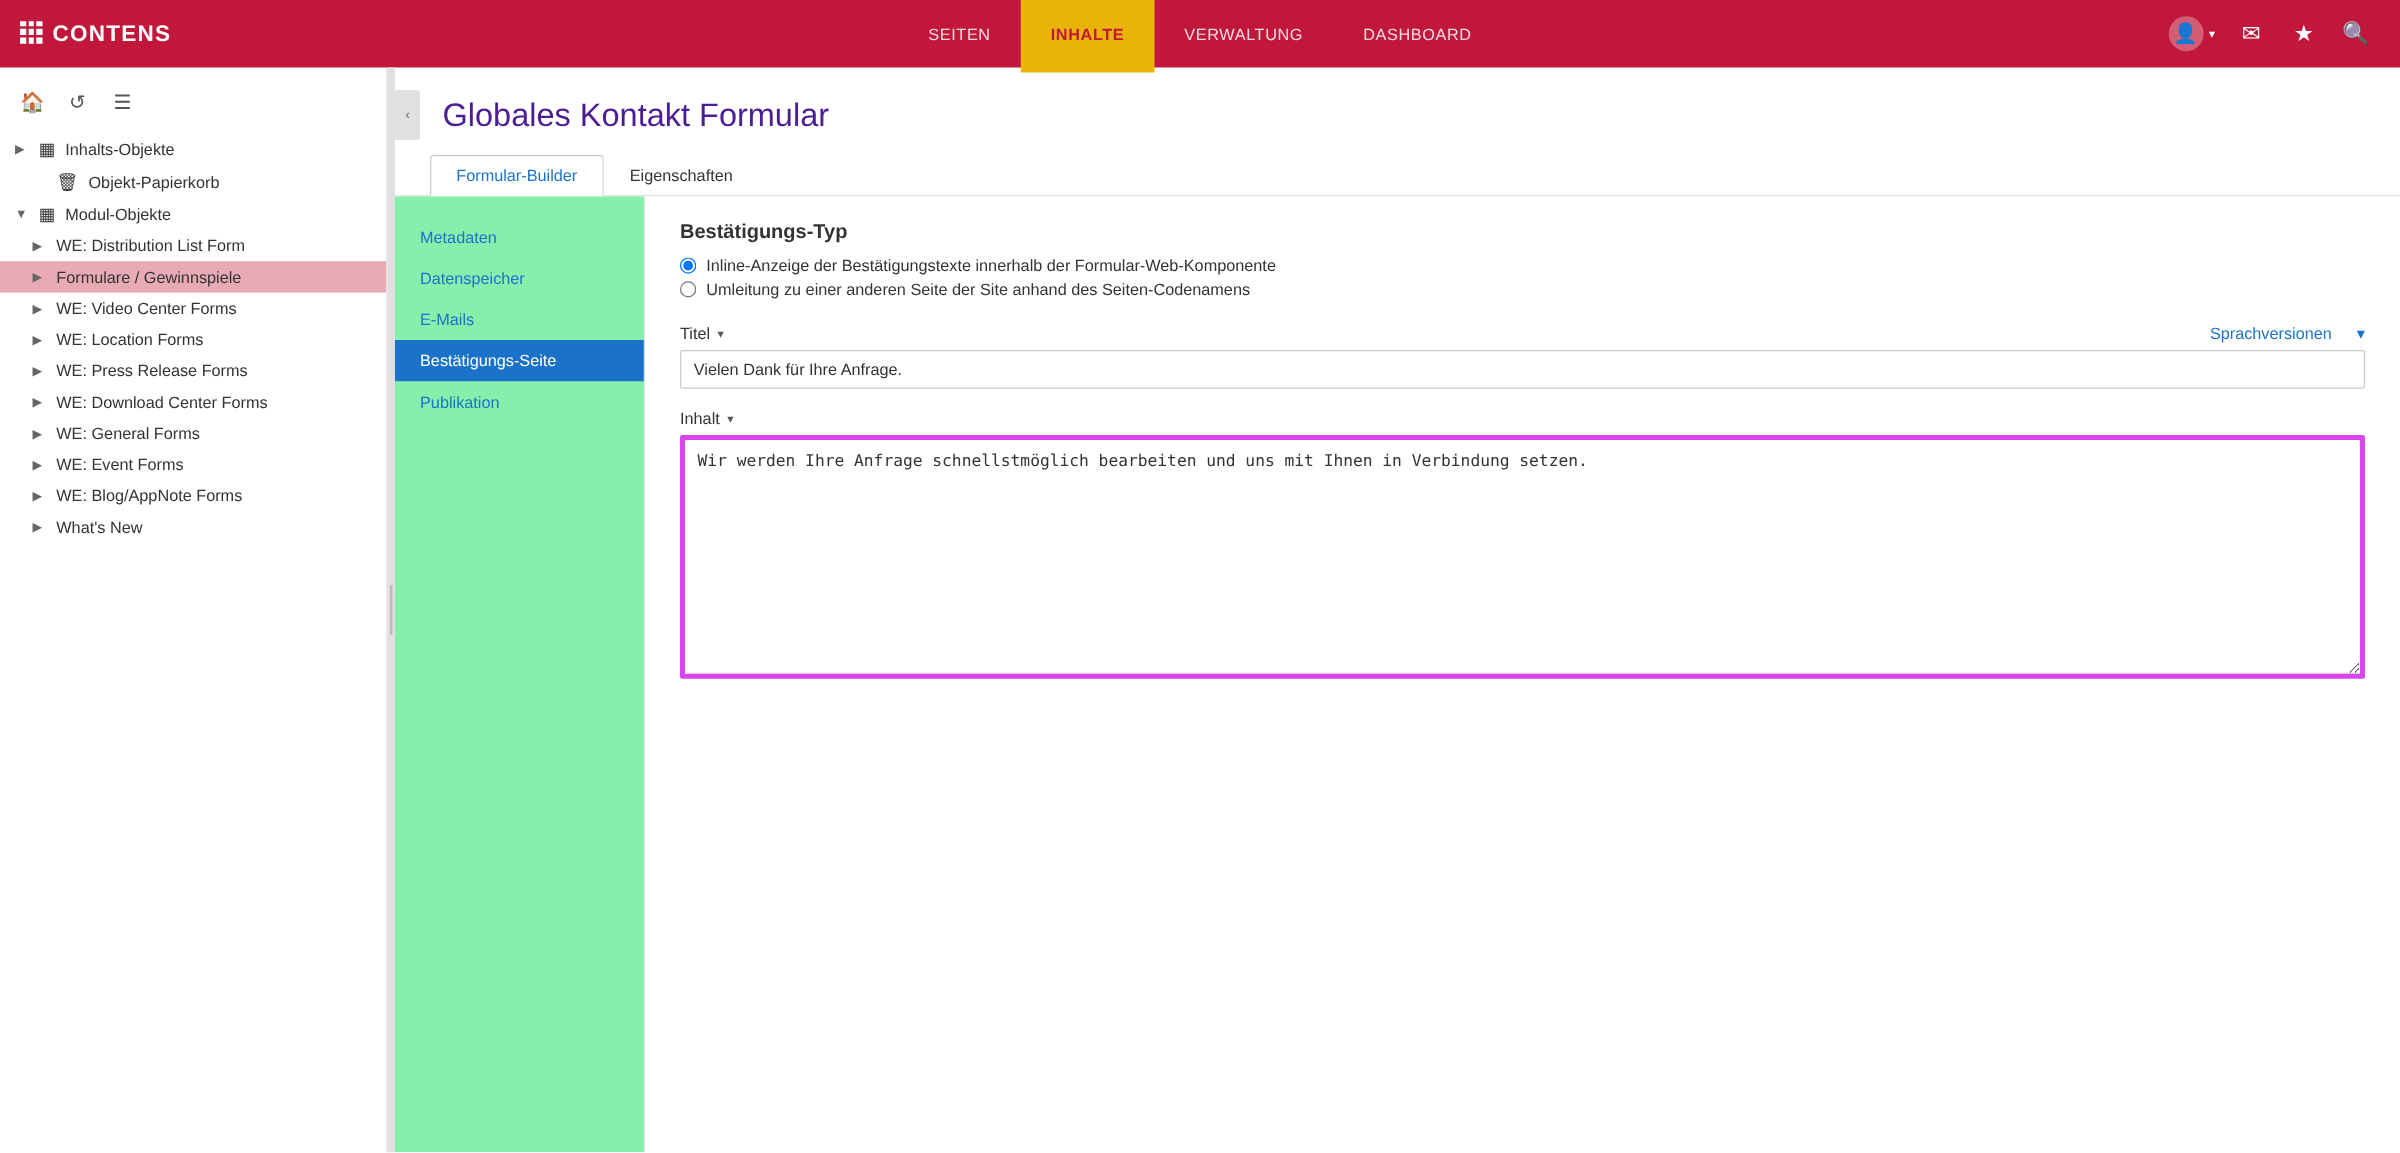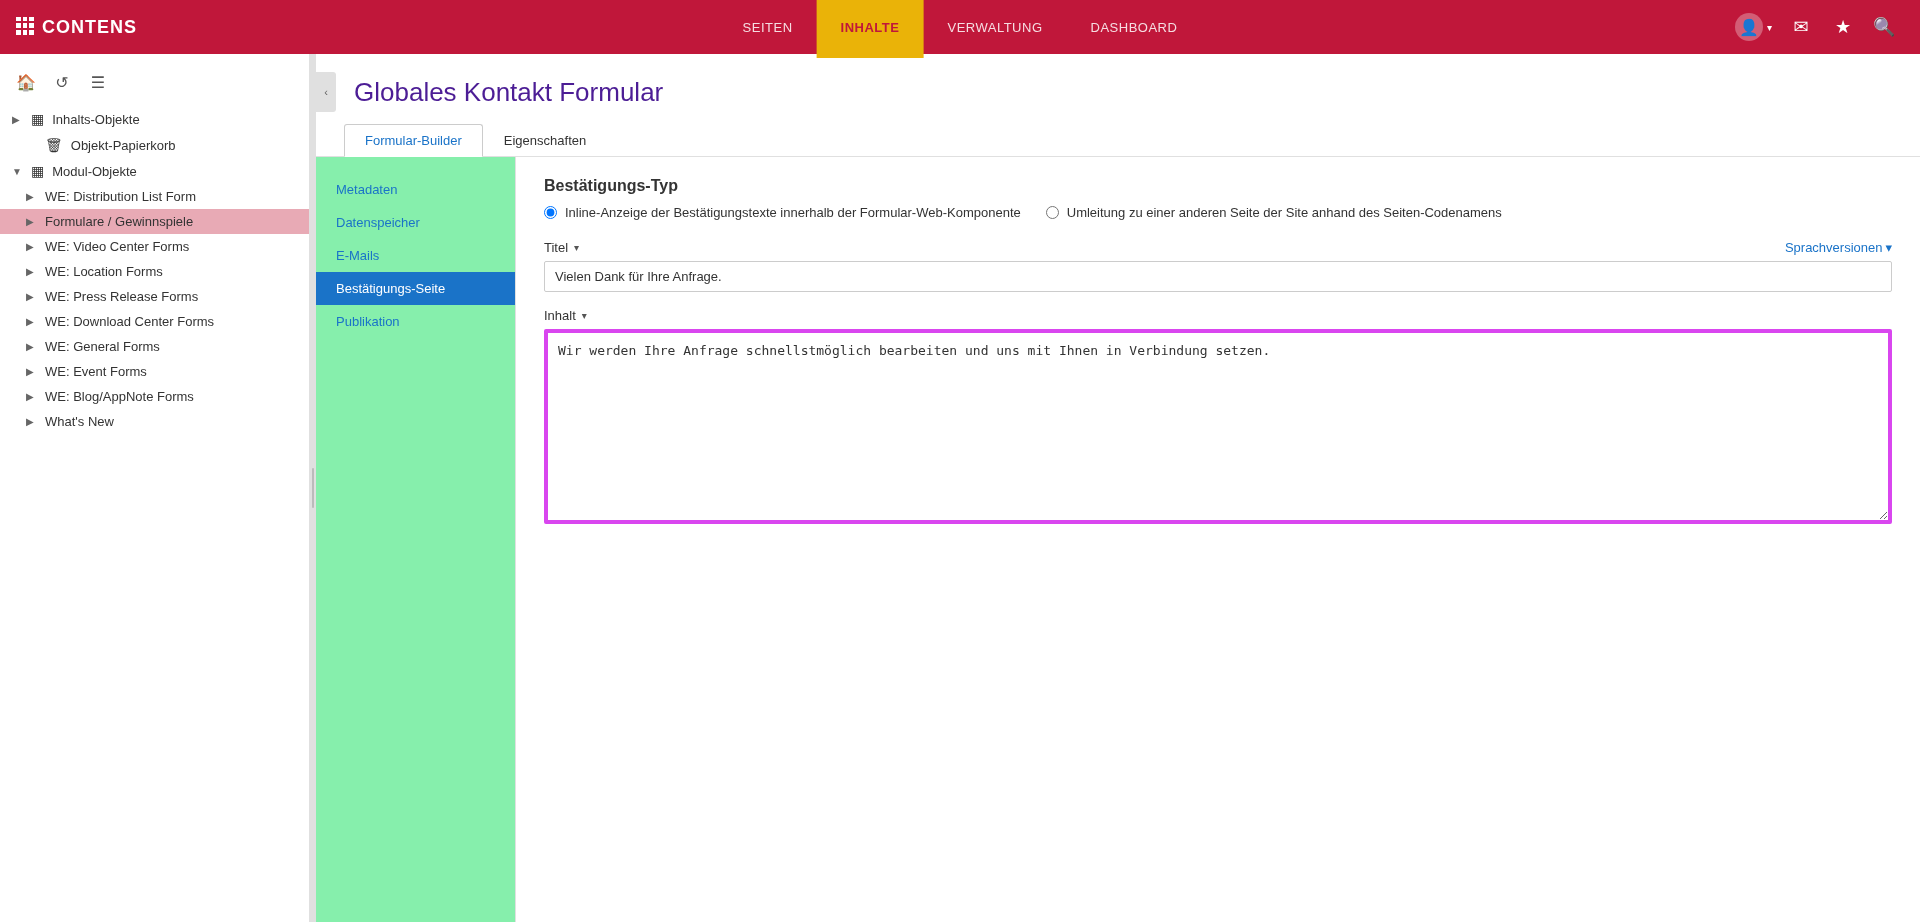--- a/index.html
+++ b/index.html
@@ -251,22 +251,22 @@
       background: #fff;
     }
     .section-label {
       font-size: 16px;
       font-weight: 600;
       color: #333;
       margin-bottom: 10px;
     }
     .radio-group {
       display: flex;
-      flex-direction: row;
-      gap: 25px;
+      flex-direction: column;
+      gap: 4px;
       margin-bottom: 20px;
     }
     .radio-option {
       display: flex;
       align-items: center;
       gap: 8px;
       font-size: 13px;
       color: #333;
     }
     .radio-option input[type="radio"] { margin: 0; }
@@ -285,21 +285,21 @@
       color: #555;
       cursor: pointer;
     }
     .sprachversionen-link {
       color: #1a73c8;
       font-size: 13px;
       margin-left: auto;
       cursor: pointer;
       display: flex;
       align-items: center;
-      gap: 3px;
+      gap: 20px;
       text-align: center;
     }
     .text-input {
       width: 100%;
       border: 1px solid #ccc;
       border-radius: 2px;
       padding: 7px 10px;
       font-size: 13px;
       color: #333;
       outline: none;

